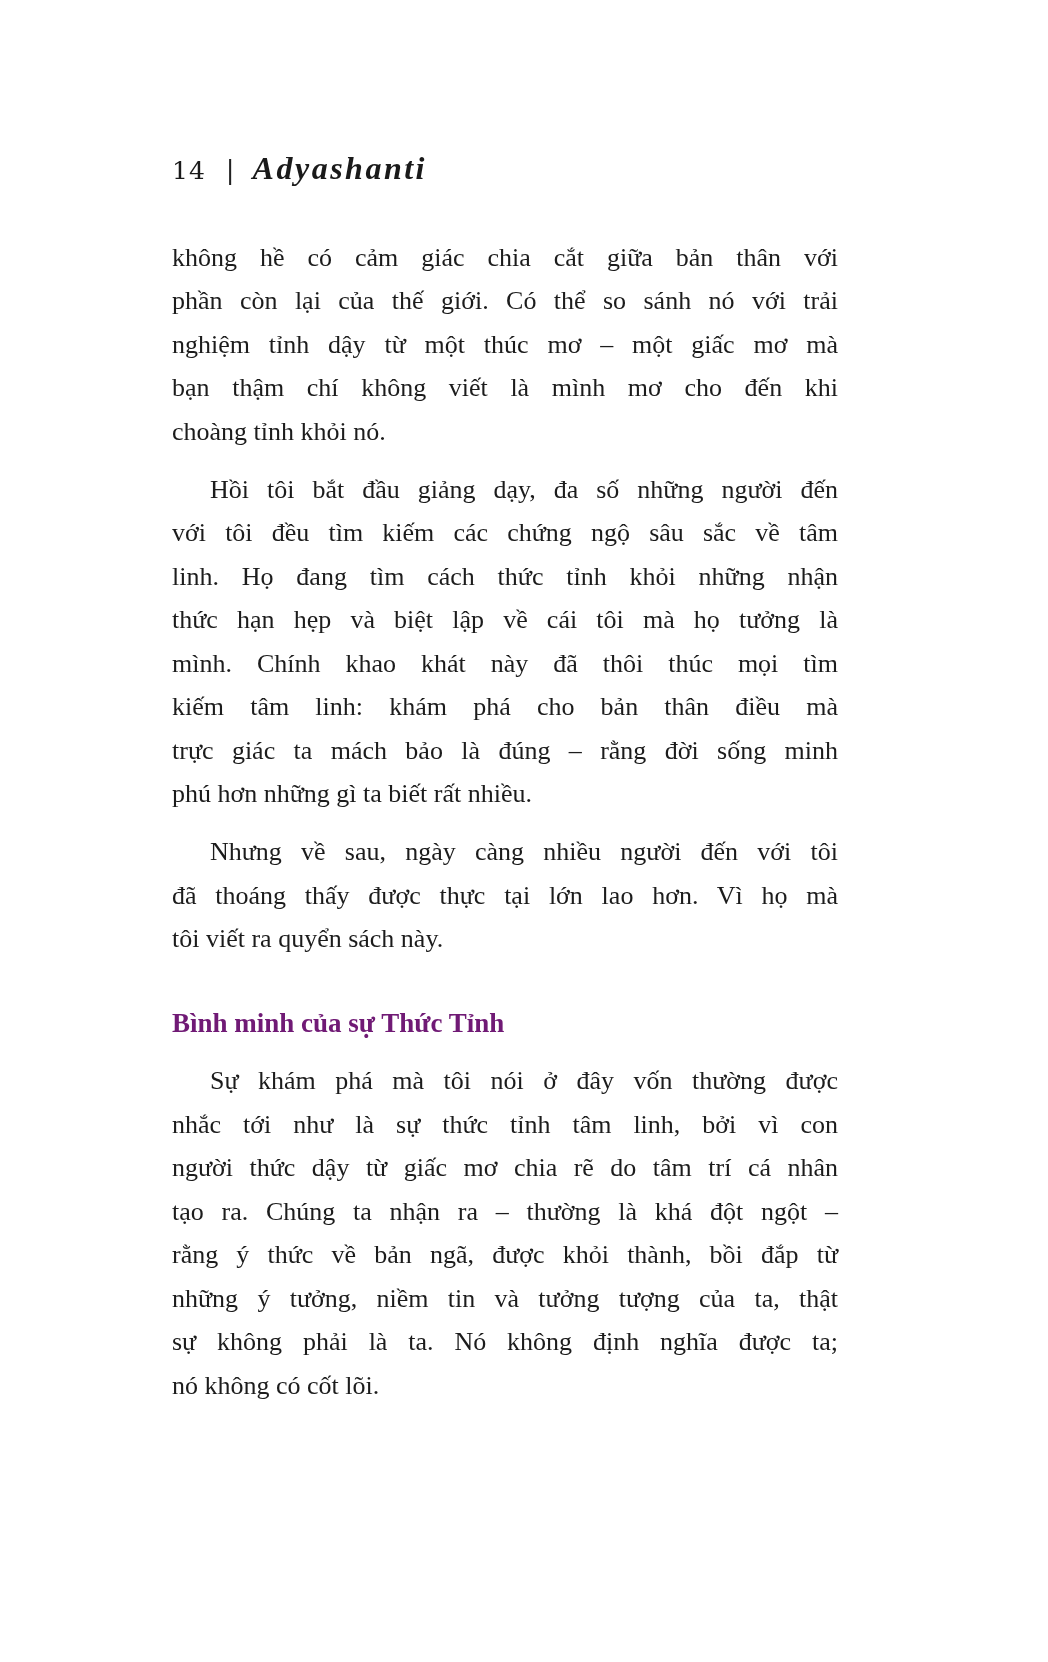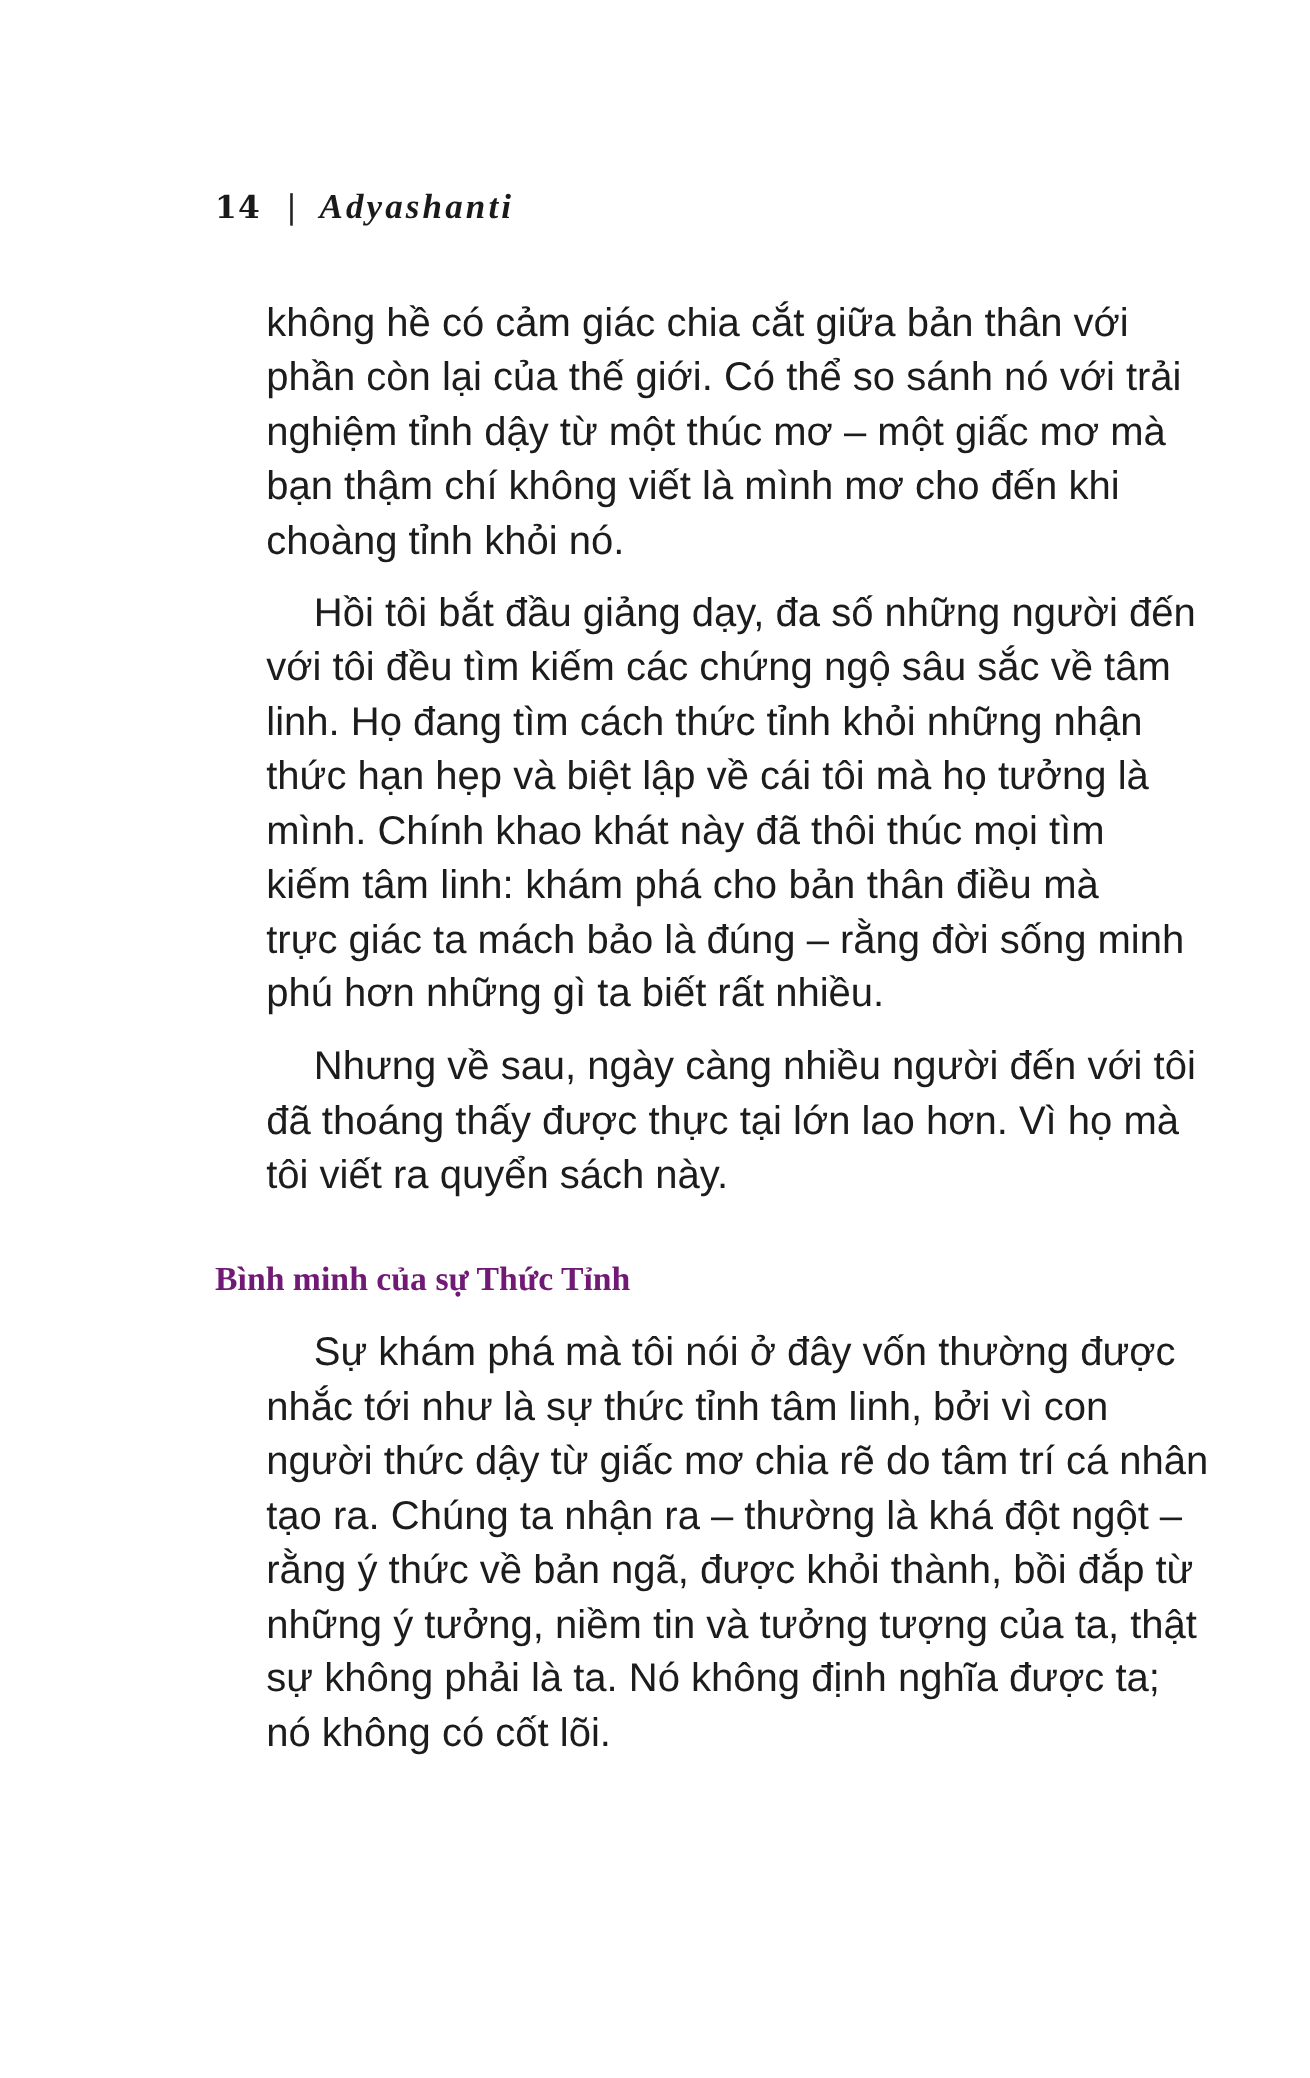--- a/index.html
+++ b/index.html
@@ -19,50 +19,49 @@
     position: absolute;
     left: 172px;
     top: 150px;
     height: 40px;
     display: flex;
     align-items: baseline;
     font-family: "DejaVu Serif", "Liberation Serif", serif;
     color: #1a1a1a;
   }
   .page-number {
-    font-weight: bold;
+    font-weight: normal;
     font-size: 25px;
     letter-spacing: 1px;
   }
   .head-sep {
     font-size: 26px;
     margin: 0 18px 0 20px;
     font-weight: normal;
     color: #222;
   }
   .author {
     font-family: "Liberation Serif", "DejaVu Serif", serif;
     font-style: italic;
     font-weight: bold;
-    font-size: 28px;
+    font-size: 32px;
     letter-spacing: 2.5px;
   }
   .line {
     position: absolute;
     left: 172px;
     width: 666px;
     height: 40px;
-    font-family: Liberation Sans, sans-serif;
-    font-size: 32px;
+    font-family: Liberation Serif, serif;
+    font-size: 26px;
     line-height: 40px;
     white-space: nowrap;
     text-align: justify;
     text-align-last: justify;
     color: #1c1c1c;
-    margin-left: 41px;
   }
   .line.last {
     text-align-last: left;
   }
   .line.indent {
     left: 210px;
     width: 628px;
   }
   .heading {
     position: absolute;

